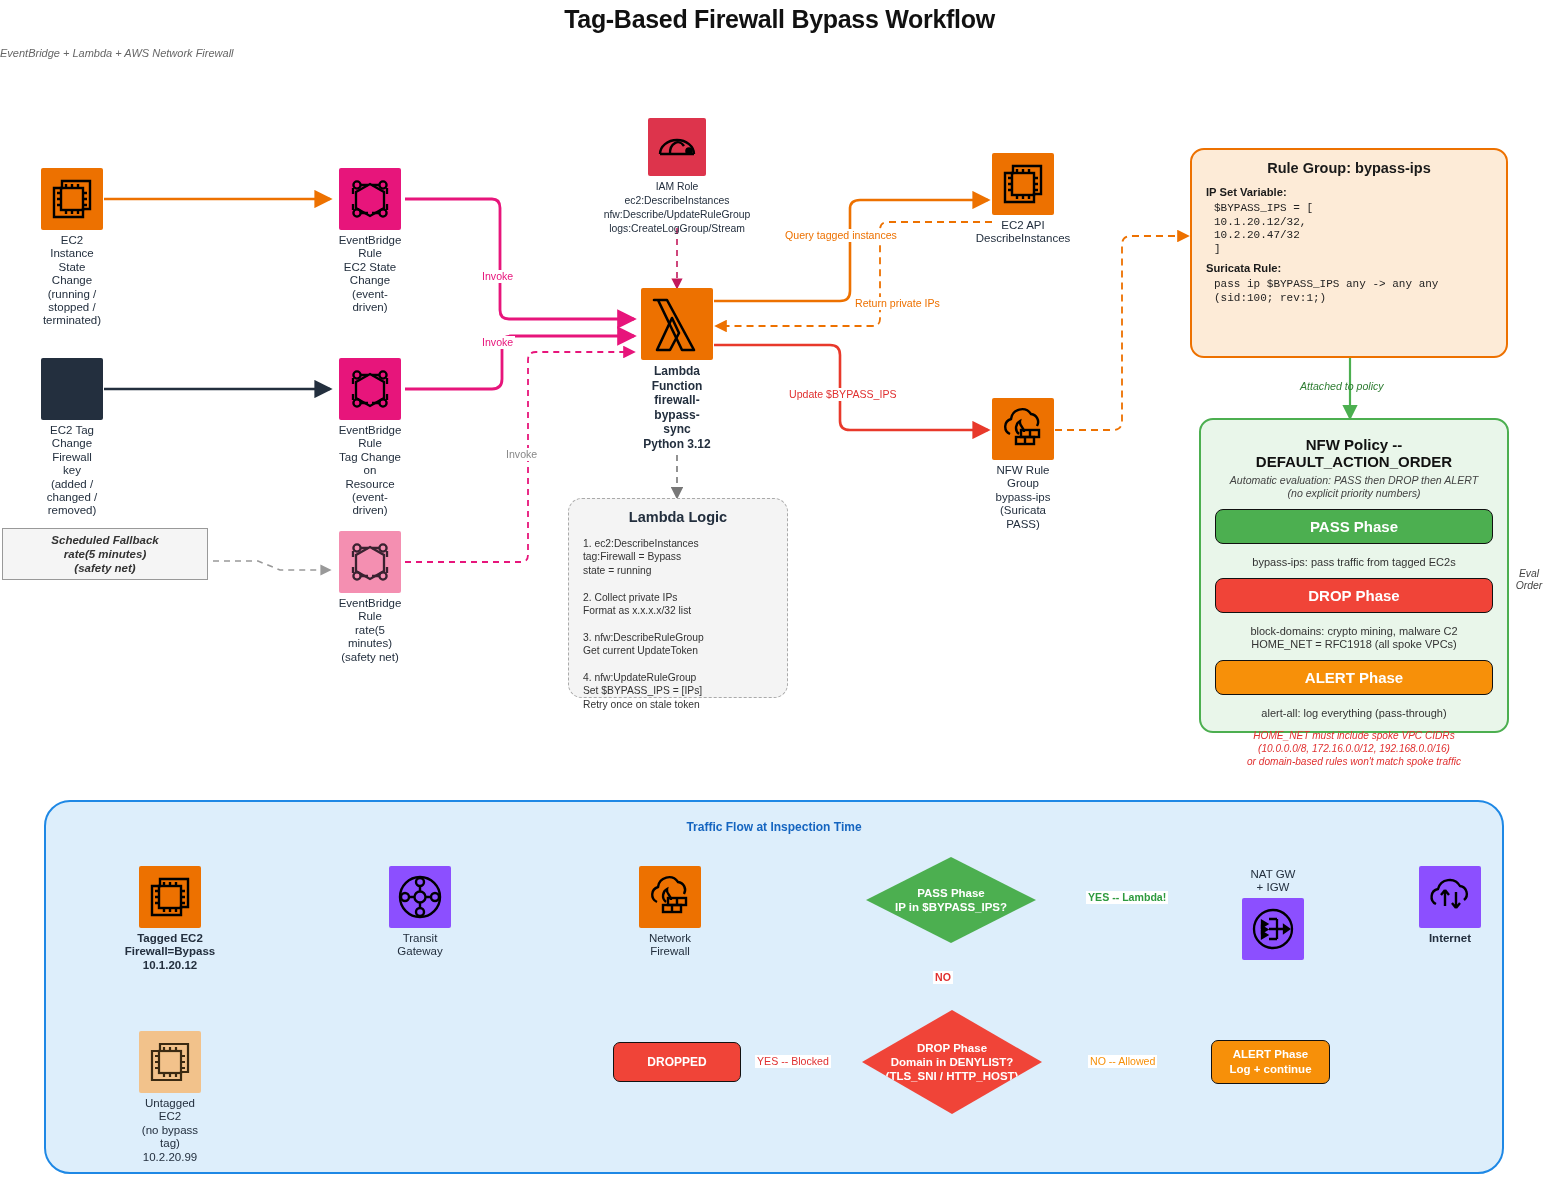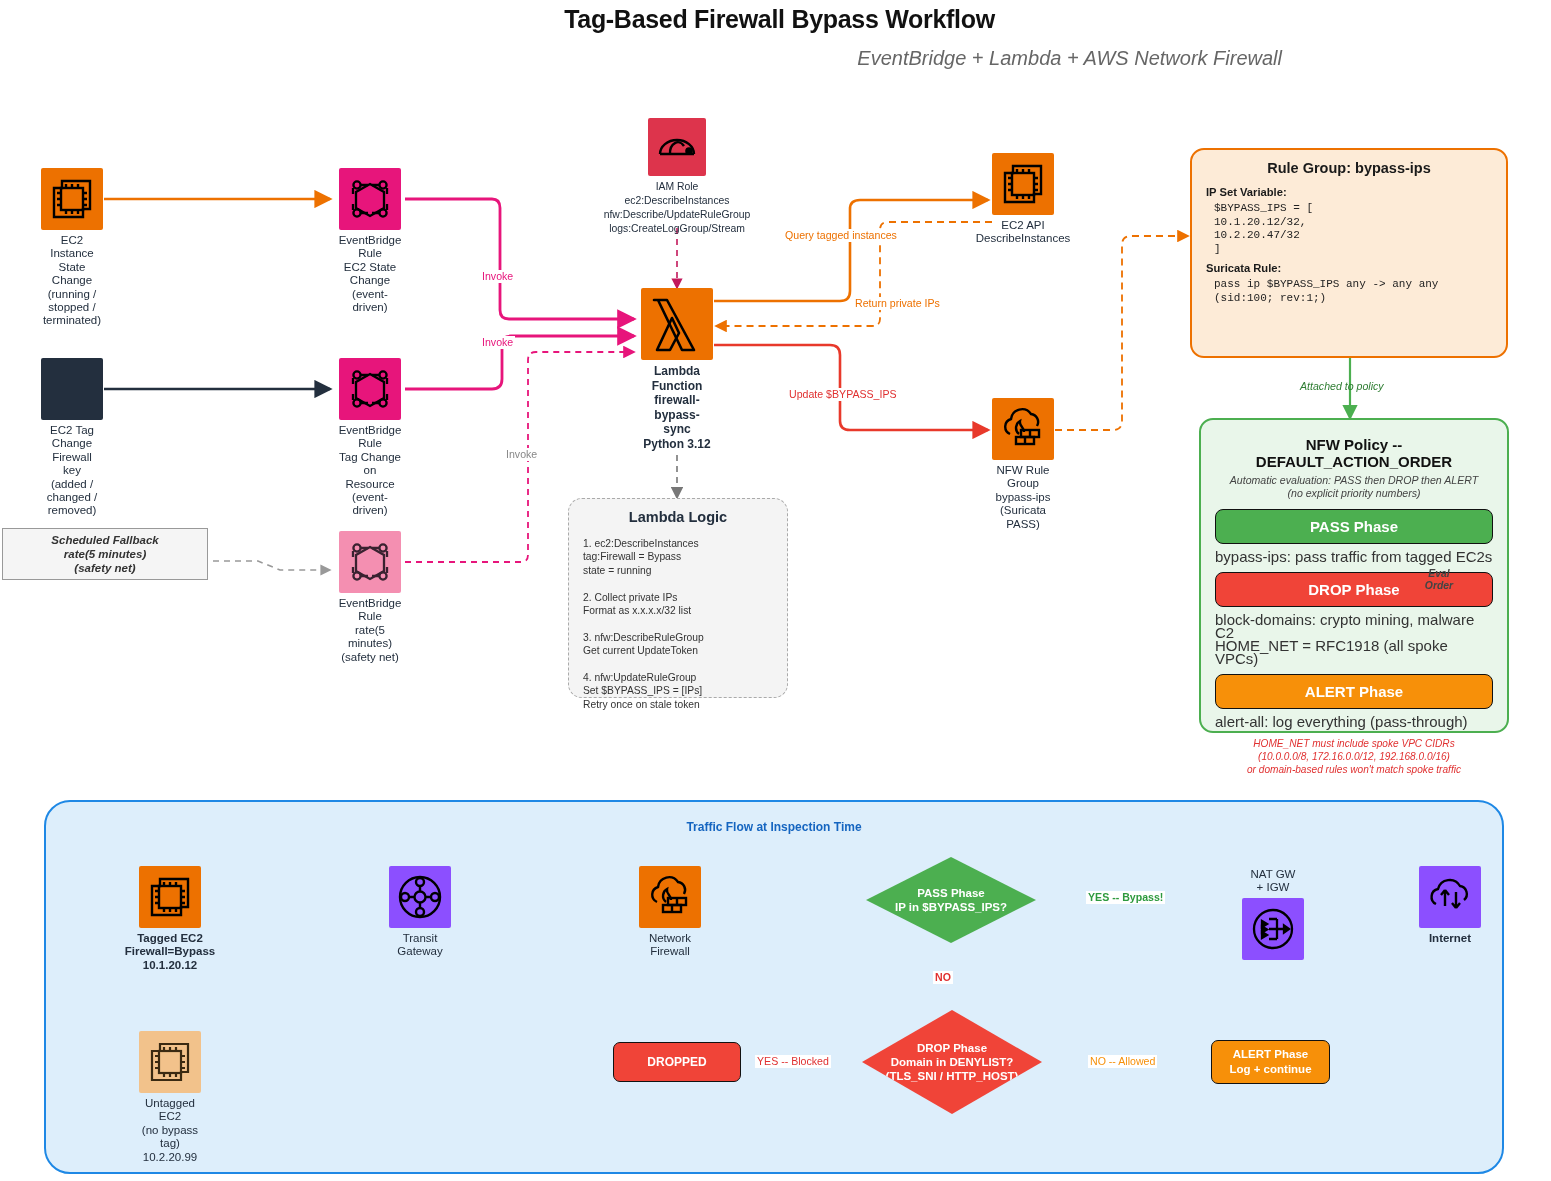--- a/index.html
+++ b/index.html
@@ -13,22 +13,22 @@
   }
   #stage { position:absolute; inset:0; }
   svg.wires { position:absolute; left:0; top:0; width:1551px; height:1181px; pointer-events:none; }
 
   
   .title {
     position:absolute; left:0; top:5px; width:1551px; text-align:center;
     font-size:25px; font-weight:bold; letter-spacing:-0.3px; color:#111;padding-left:8px;
   }
   .subtitle {
-    position:absolute; left:0; top:47px; width:1282px; text-align:right;
-    font-size:20px; font-style:italic; color:#666;
+    position:absolute; left:0; top:47px; width:1393px; text-align:left;
+    font-size:11px; font-style:italic; color:#666;
   }
 
   
   .node { position:absolute; text-align:center; }
   .node .ico {
     width:62px; height:62px; margin:0 auto; display:block;
     border-radius:2px;
   }
   .node .cap {
     margin-top:4px; font-size:11.5px; line-height:13.4px; color:#232f3e;
@@ -79,21 +79,21 @@
   .policy .ph { text-align:center; font-size:15px; font-weight:bold; color:#111; }
   .policy .psub { text-align:center; font-size:10.6px; font-style:italic; color:#444; line-height:13px; margin-top:4px; white-space:pre-line; }
   .phase {
     margin:9px 0 0; border:1.6px solid #111; border-radius:8px;
     text-align:center; font-size:15px; font-weight:bold; color:#fff;
     padding:8px 0;
   }
   .phase.pass { background:#4CAF50; }
   .phase.drop { background:#F04438; }
   .phase.alert { background:#F79009; }
-  .pdesc { font-size:15px; line-height:13px; color:#333; margin-top:6px; white-space:pre-line; }
+  .pdesc { text-align:center; font-size:11px; line-height:13px; color:#333; margin-top:12px; white-space:pre-line; }
   .pwarn { text-align:center; font-size:10.1px; font-style:italic; line-height:12.8px; color:#E03030; margin-top:10px; white-space:pre-line; }
   .evalorder {
     position:absolute; font-size:10.4px; font-style:italic; color:#444;
     line-height:12px; text-align:center; white-space:pre-line;
   }
   .attached {
     position:absolute; font-size:10.6px; font-style:italic; color:#2E7D32;
   }
 
   
@@ -434,21 +434,21 @@
 HOME_NET = RFC1918 (all spoke VPCs)</div>
 
     <div class="phase alert">ALERT Phase</div>
     <div class="pdesc">alert-all: log everything (pass-through)</div>
 
     <div class="pwarn">HOME_NET must include spoke VPC CIDRs
 (10.0.0.0/8, 172.16.0.0/12, 192.168.0.0/16)
 or domain-based rules won't match spoke traffic</div>
   </div>
 
-  <div class="evalorder" style="left:1420px; top:568px; width:38px;font-weight:bold;">Eval
+  <div class="evalorder" style="left:1510px; top:568px; width:38px;">Eval
 Order</div>
 
   <div class="elabel c-pink" style="left:480px; top:270px;">Invoke</div>
   <div class="elabel c-pink" style="left:480px; top:336px;">Invoke</div>
   <div class="elabel c-grey" style="left:504px; top:448px;">Invoke</div>
   <div class="elabel c-orange" style="left:783px; top:229px;">Query tagged instances</div>
   <div class="elabel c-orange" style="left:853px; top:297px;">Return private IPs</div>
   <div class="elabel c-red" style="left:787px; top:388px;">Update $BYPASS_IPS</div>
 
   <div class="flowpanel" style="left:44px; top:800px; width:1460px; height:374px;">
@@ -566,18 +566,18 @@
 
   <div class="pill red" style="left:613px; top:1042px; width:128px; height:40px;">
     <span>DROPPED</span>
   </div>
 
   <div class="pill orange" style="left:1211px; top:1040px; width:119px; height:44px; font-size:11.5px;">
     <span>ALERT Phase
 Log + continue</span>
   </div>
 
-  <div class="elabel bold c-green onblue" style="left:1086px; top:891px;">YES -- Bypass!</div>
+  <div class="elabel bold c-green onblue" style="left:1086px; top:891px;">YES -- Lambda!</div>
   <div class="elabel bold c-red onblue" style="left:933px; top:971px;">NO</div>
   <div class="elabel c-red onblue" style="left:755px; top:1055px;">YES -- Blocked</div>
   <div class="elabel c-amber onblue" style="left:1088px; top:1055px;">NO -- Allowed</div>
 
 </div>
 
 </body></html>

